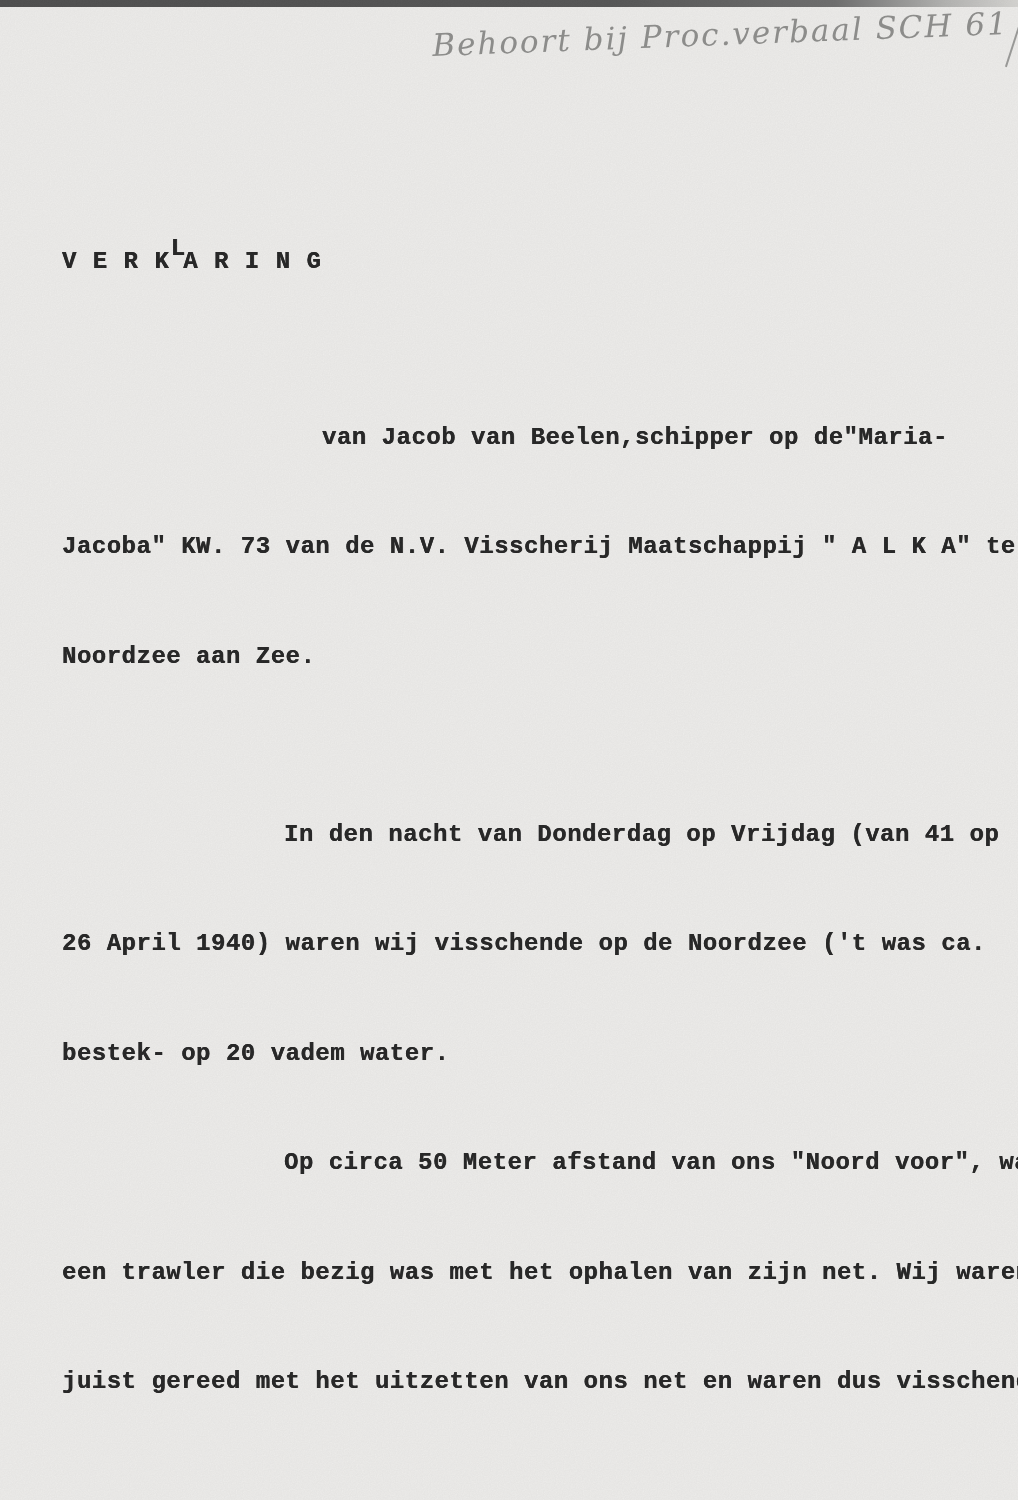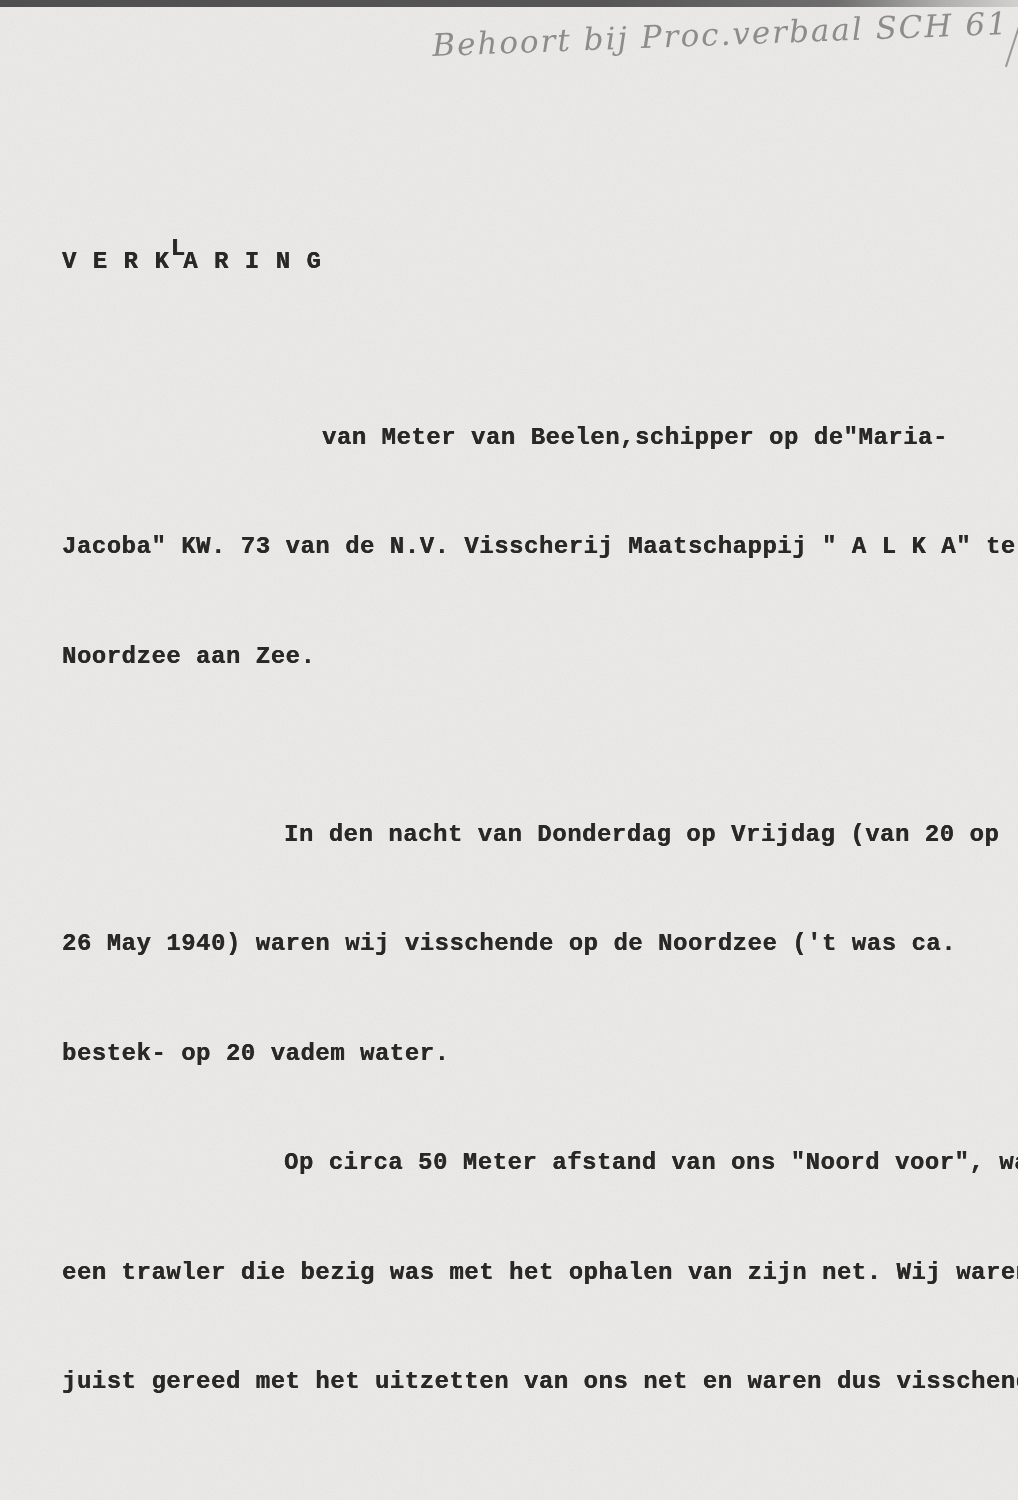--- a/index.html
+++ b/index.html
@@ -53,26 +53,26 @@
 
   <div class="scan-top-edge"></div>
   <div class="scan-corner-mark"></div>
 
   <div class="handwritten">Behoort bij  Proc.verbaal  SCH 61</div>
 
   <div class="textblock">
 
     <div class="line title-line"><span>V E R K</span><span class="sup">L</span><span>A R I N G</span></div>
 
-    <div class="line ind-name gap-after-head">van Meter van Beelen,schipper op de"Maria-</div>
+    <div class="line ind-name gap-after-head">van Jacob van Beelen,schipper op de"Maria-</div>
     <div class="line">Jacoba" KW. 73 van de N.V. Visscherij Maatschappij " A L K A" te</div>
     <div class="line">Noordzee aan Zee.</div>
 
-    <div class="line ind-par gap-before-body">In den nacht van Donderdag op Vrijdag (van 20 op</div>
-    <div class="line">26 May 1940) waren wij visschende op de Noordzee ('t was ca.</div>
+    <div class="line ind-par gap-before-body">In den nacht van Donderdag op Vrijdag (van 41 op</div>
+    <div class="line">26 April 1940) waren wij visschende op de Noordzee ('t was ca.</div>
     <div class="line">bestek- op 20 vadem water.</div>
     <div class="line ind-par">Op circa 50 Meter afstand van ons "Noord voor", wa</div>
     <div class="line">een trawler die bezig was met het ophalen van zijn net. Wij waren</div>
     <div class="line">juist gereed met het uitzetten van ons net en waren dus visschend</div>
     
     
     
     
     
     

